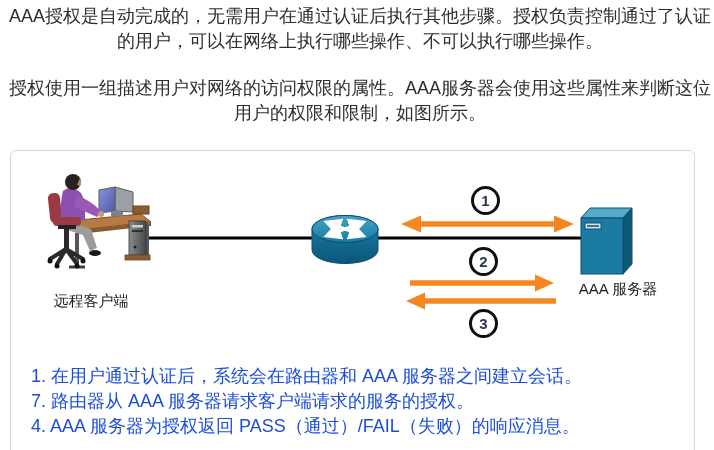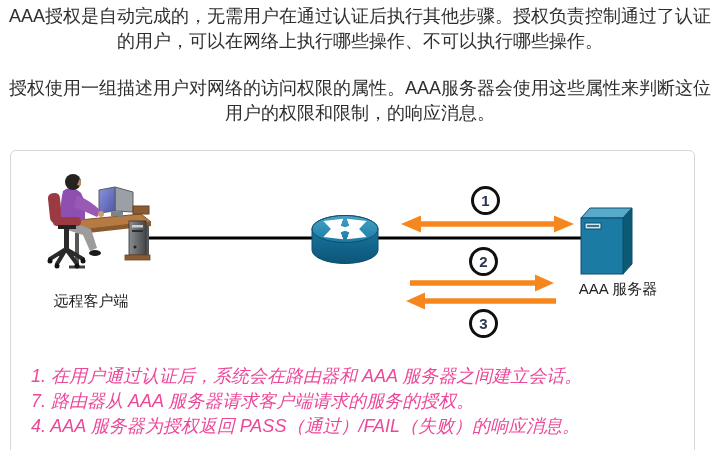--- a/index.html
+++ b/index.html
@@ -26,28 +26,28 @@
   }
   .marker-1 { left:460px; top:35px; }
   .marker-2 { left:458px; top:96px; }
   .marker-3 { left:458px; top:158px; }
   .node-label {
     position:absolute; font-size:15px; color:#1f1f1f; text-align:center; width:110px;
   }
   .client-label { left:25px; top:141px; }
   .server-label { left:552px; top:129px; }
   .steps { position:absolute; left:20px; top:213px; width:650px; }
-  .step { font-size:18px; line-height:25px; color:#ec4899; white-space:nowrap;font-style:italic; }
+  .step { font-size:18px; line-height:25px; color:#1d4ed8; white-space:nowrap; }
 </style>
 </head>
 <body>
 
 <div class="content">
   <p class="para">AAA授权是自动完成的，无需用户在通过认证后执行其他步骤。授权负责控制通过了认证的用户，可以在网络上执行哪些操作、不可以执行哪些操作。</p>
-  <p class="para">授权使用一组描述用户对网络的访问权限的属性。AAA服务器会使用这些属性来判断这位用户的权限和限制，的响应消息。</p>
+  <p class="para">授权使用一组描述用户对网络的访问权限的属性。AAA服务器会使用这些属性来判断这位用户的权限和限制，如图所示。</p>
 </div>
 
 <div class="figure">
 
   <svg class="diagram-svg" width="685" height="210" viewBox="0 0 685 210">
     <defs>
       <linearGradient id="routerTop" x1="0" y1="0" x2="0" y2="1">
         <stop offset="0" stop-color="#46a2c6"></stop>
           <stop offset="1" stop-color="#1a7ba3"></stop>
       </linearGradient>

